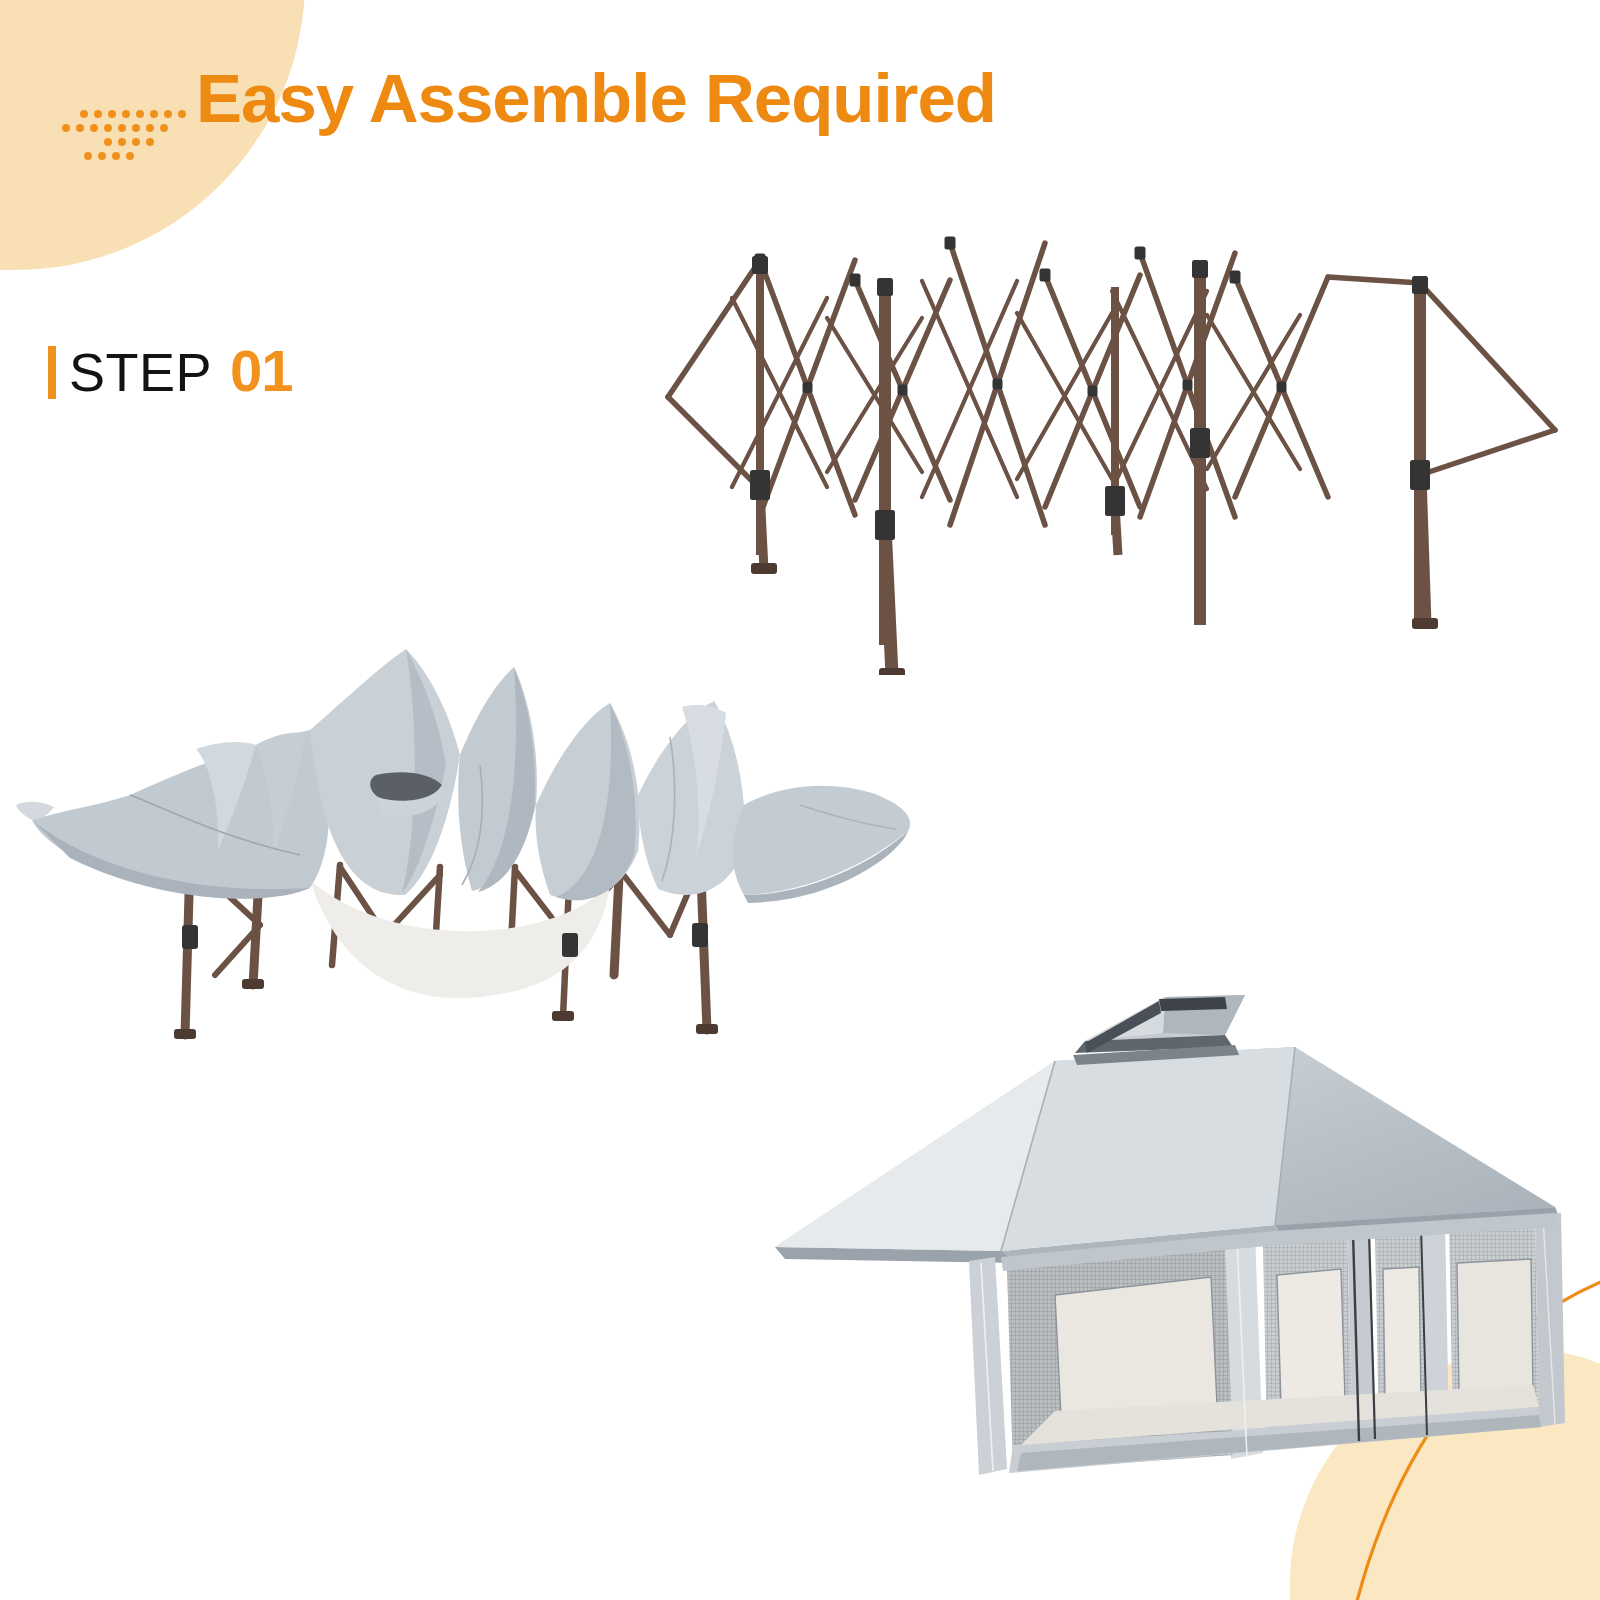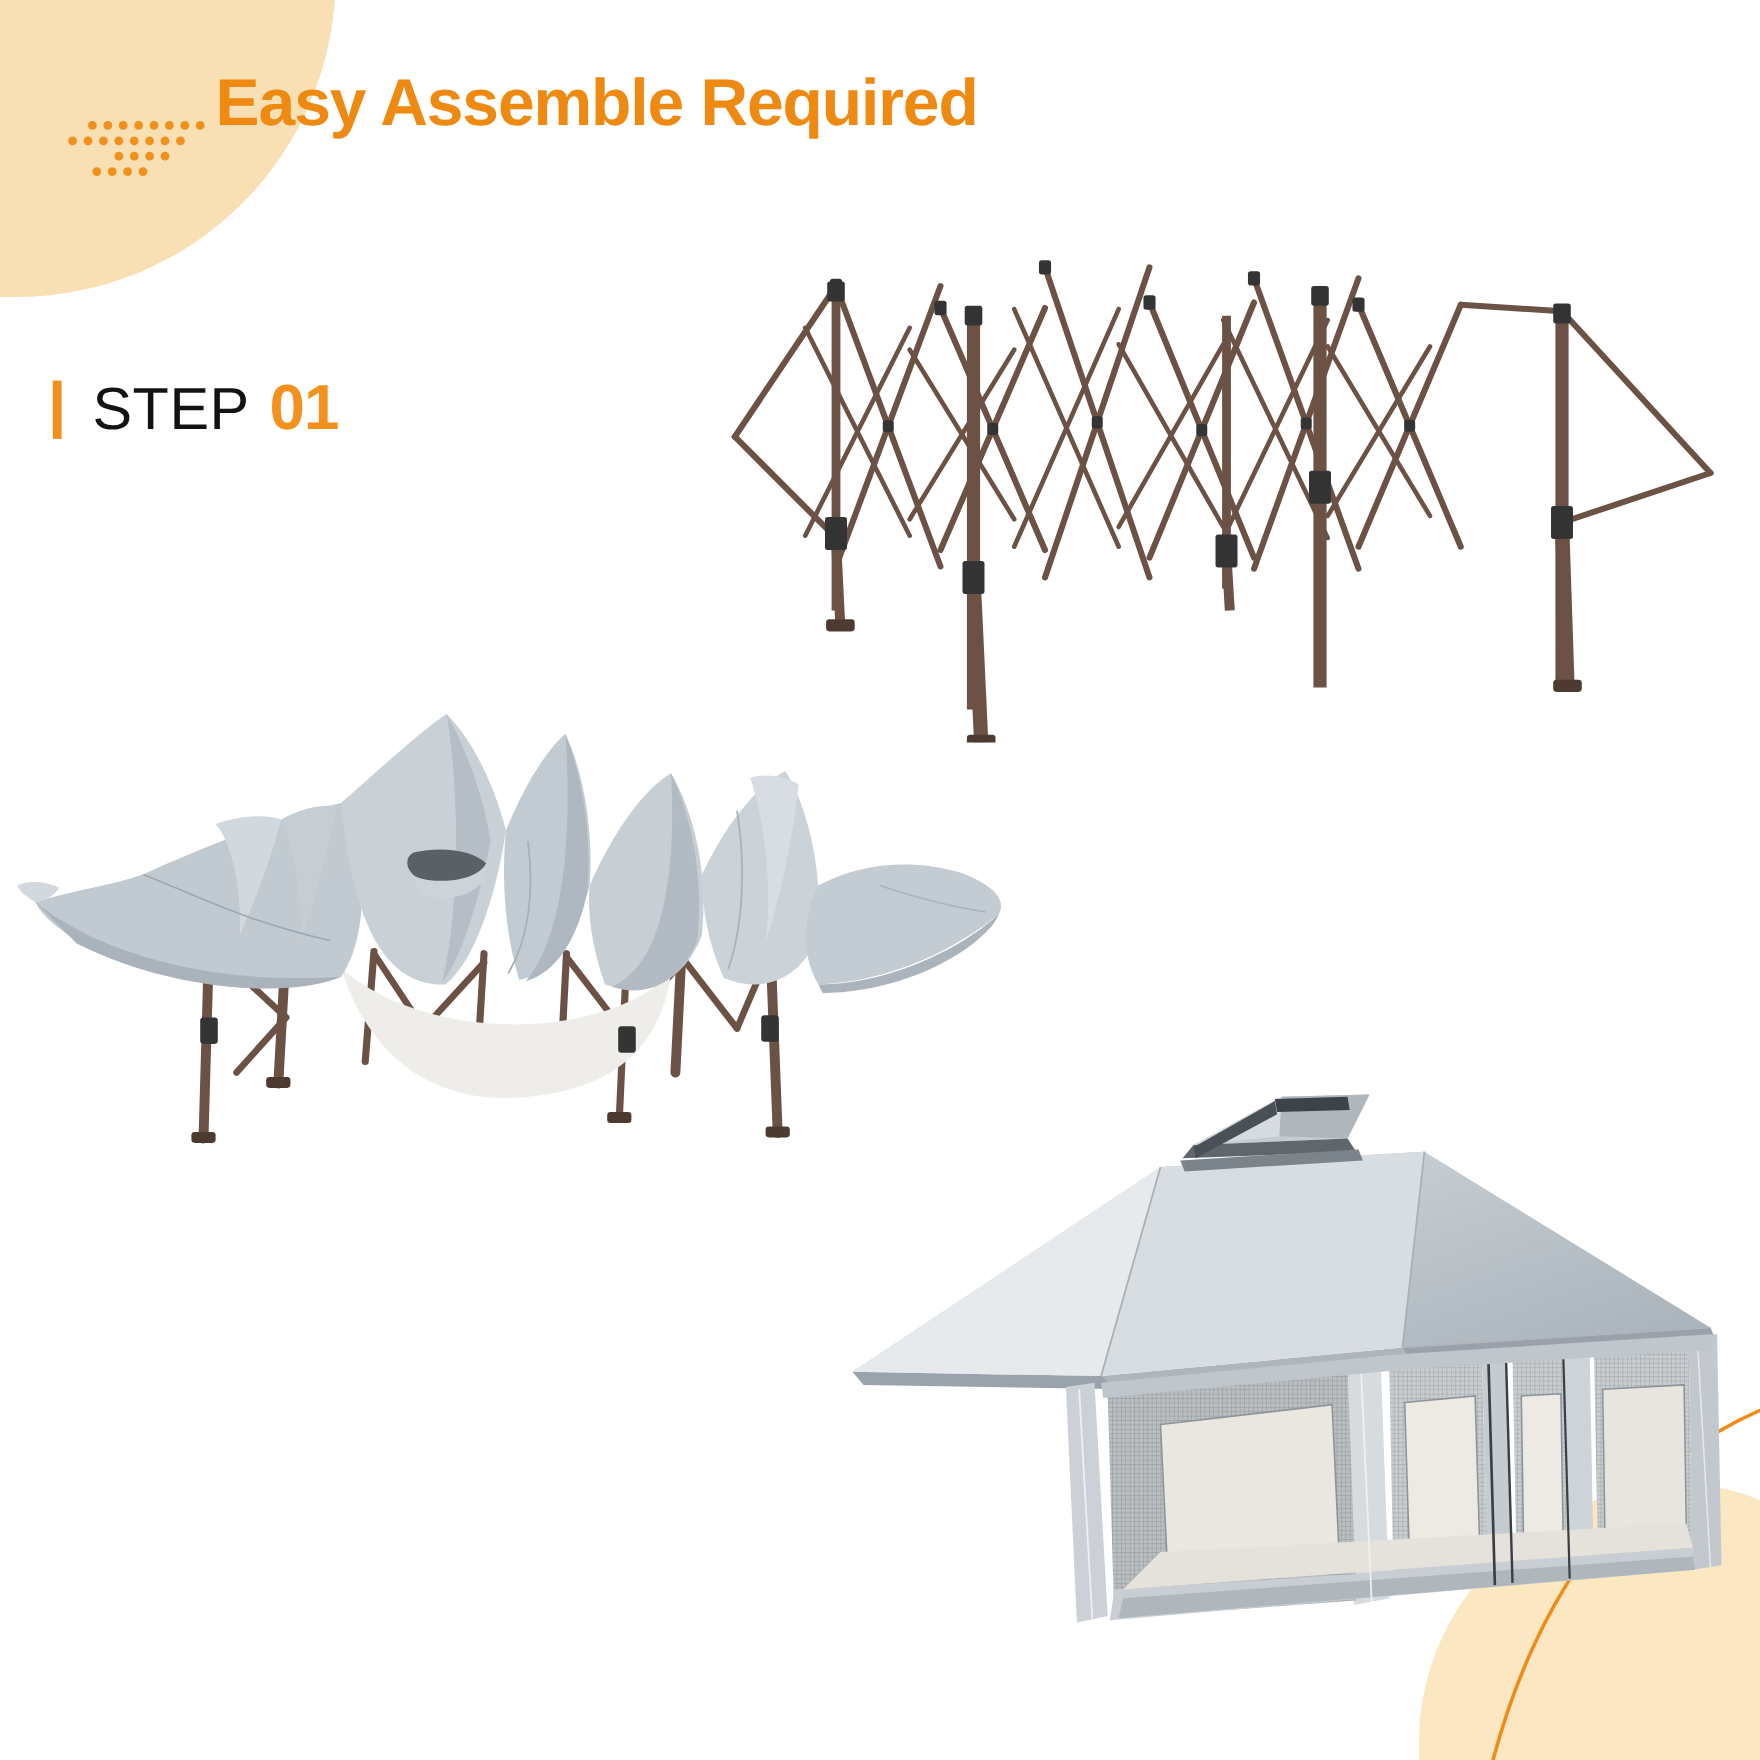--- a/index.html
+++ b/index.html
@@ -65,33 +65,33 @@
     height: 8px;
     border-radius: 50%;
     background: #F0911E;
   }
 
   
   .page-title {
     position: absolute;
     left: 196px;
     top: 64px;
-    font-size: 60px;
+    font-size: 69px;
     line-height: 1;
     font-weight: bold;
     letter-spacing: -1px;
     color: #EE8A12;
     white-space: nowrap;
     font-family: "Liberation Sans", sans-serif;
   }
 
   
   .step-block {
     position: absolute;
-    padding-left: 36px;
+    padding-left: 21px;
   }
   .step-block::before {
     content: "";
     position: absolute;
     left: 0;
     top: 6px;
     bottom: 4px;
     width: 8px;
     background: #F0911E;
   }

